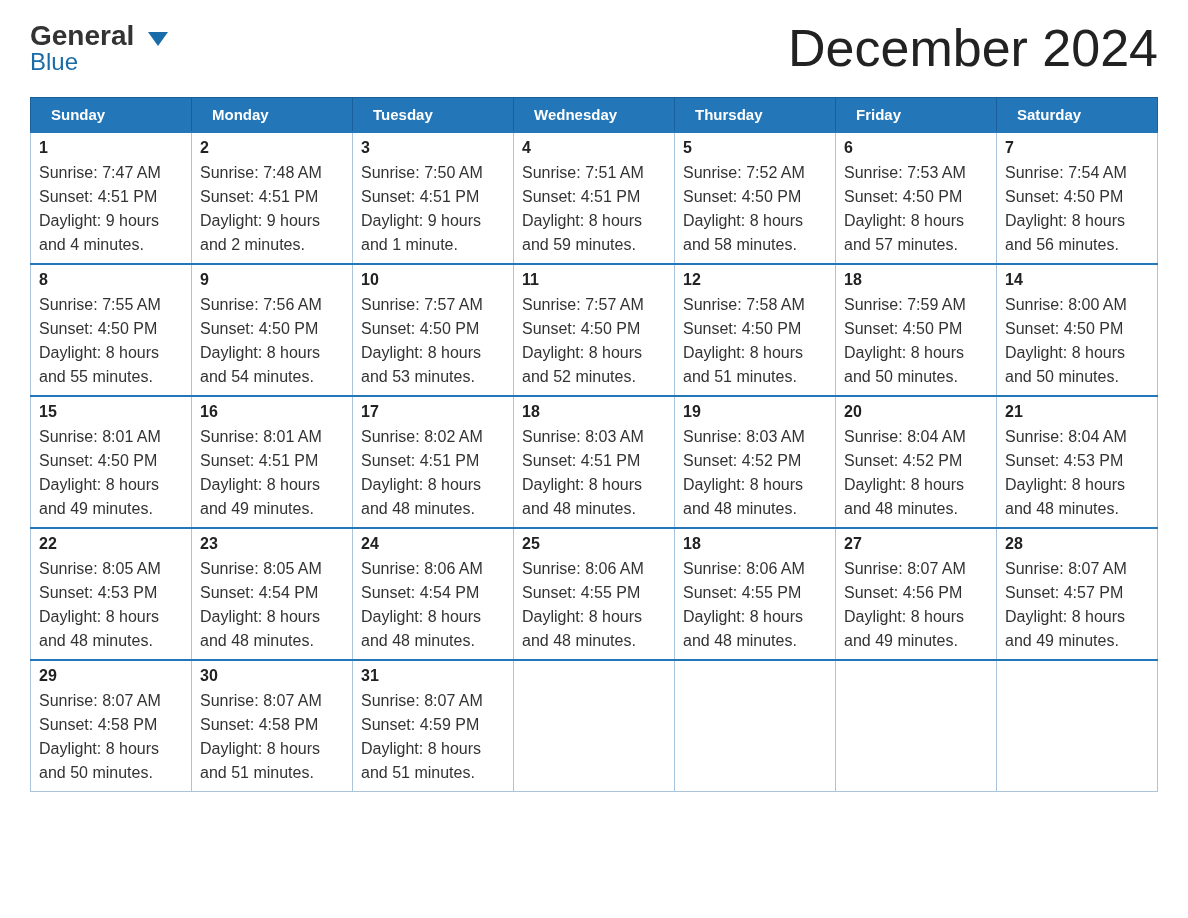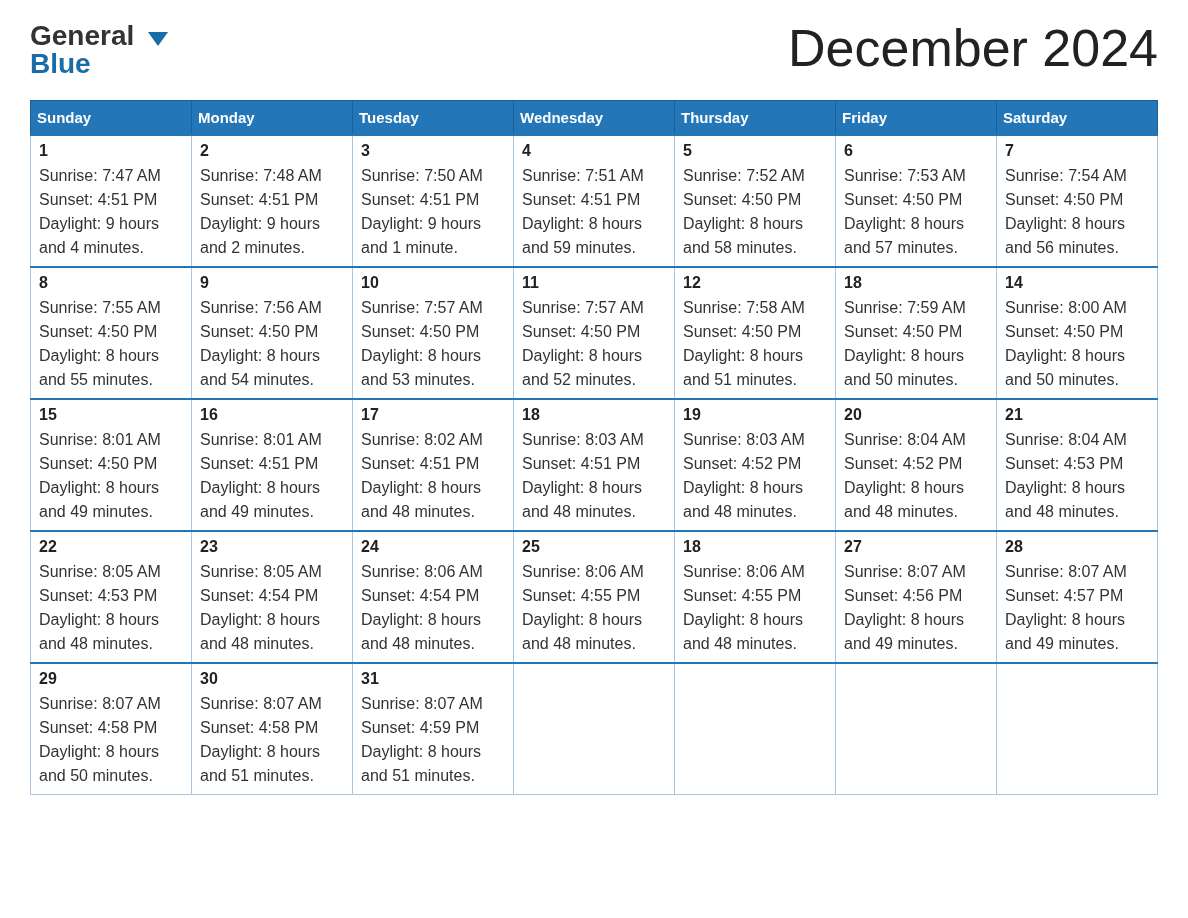--- a/index.html
+++ b/index.html
@@ -34,22 +34,22 @@
       width: 0;
       height: 0;
       border-left: 10px solid transparent;
       border-right: 10px solid transparent;
       border-top: 14px solid #1a6ca8;
       display: inline-block;
       margin-left: 2px;
       margin-top: 6px;
     }
     .logo-blue {
-      font-size: 28px;
-      font-weight: bold;
+      font-size: 24px;
+      font-weight: normal;
       color: #1a6ca8;
       margin-top: -4px;
     }
     .title-section {
       text-align: right;
     }
     .month-title {
       font-size: 52px;
       font-weight: normal;
       color: #222;
@@ -62,21 +62,21 @@
     }
     table {
       width: 100%;
       border-collapse: collapse;
     }
     th {
       background-color: #2376b7;
       color: #fff;
       font-size: 15px;
       font-weight: bold;
-      padding: 8px 6px;
+      padding: 8px 20px;
       text-align: left;
       border: 1px solid #1a5f99;
     }
     td {
       vertical-align: top;
       border: 1px solid #aac4de;
       padding: 6px 8px;
       width: calc(100% / 7);
       min-height: 90px;
     }

